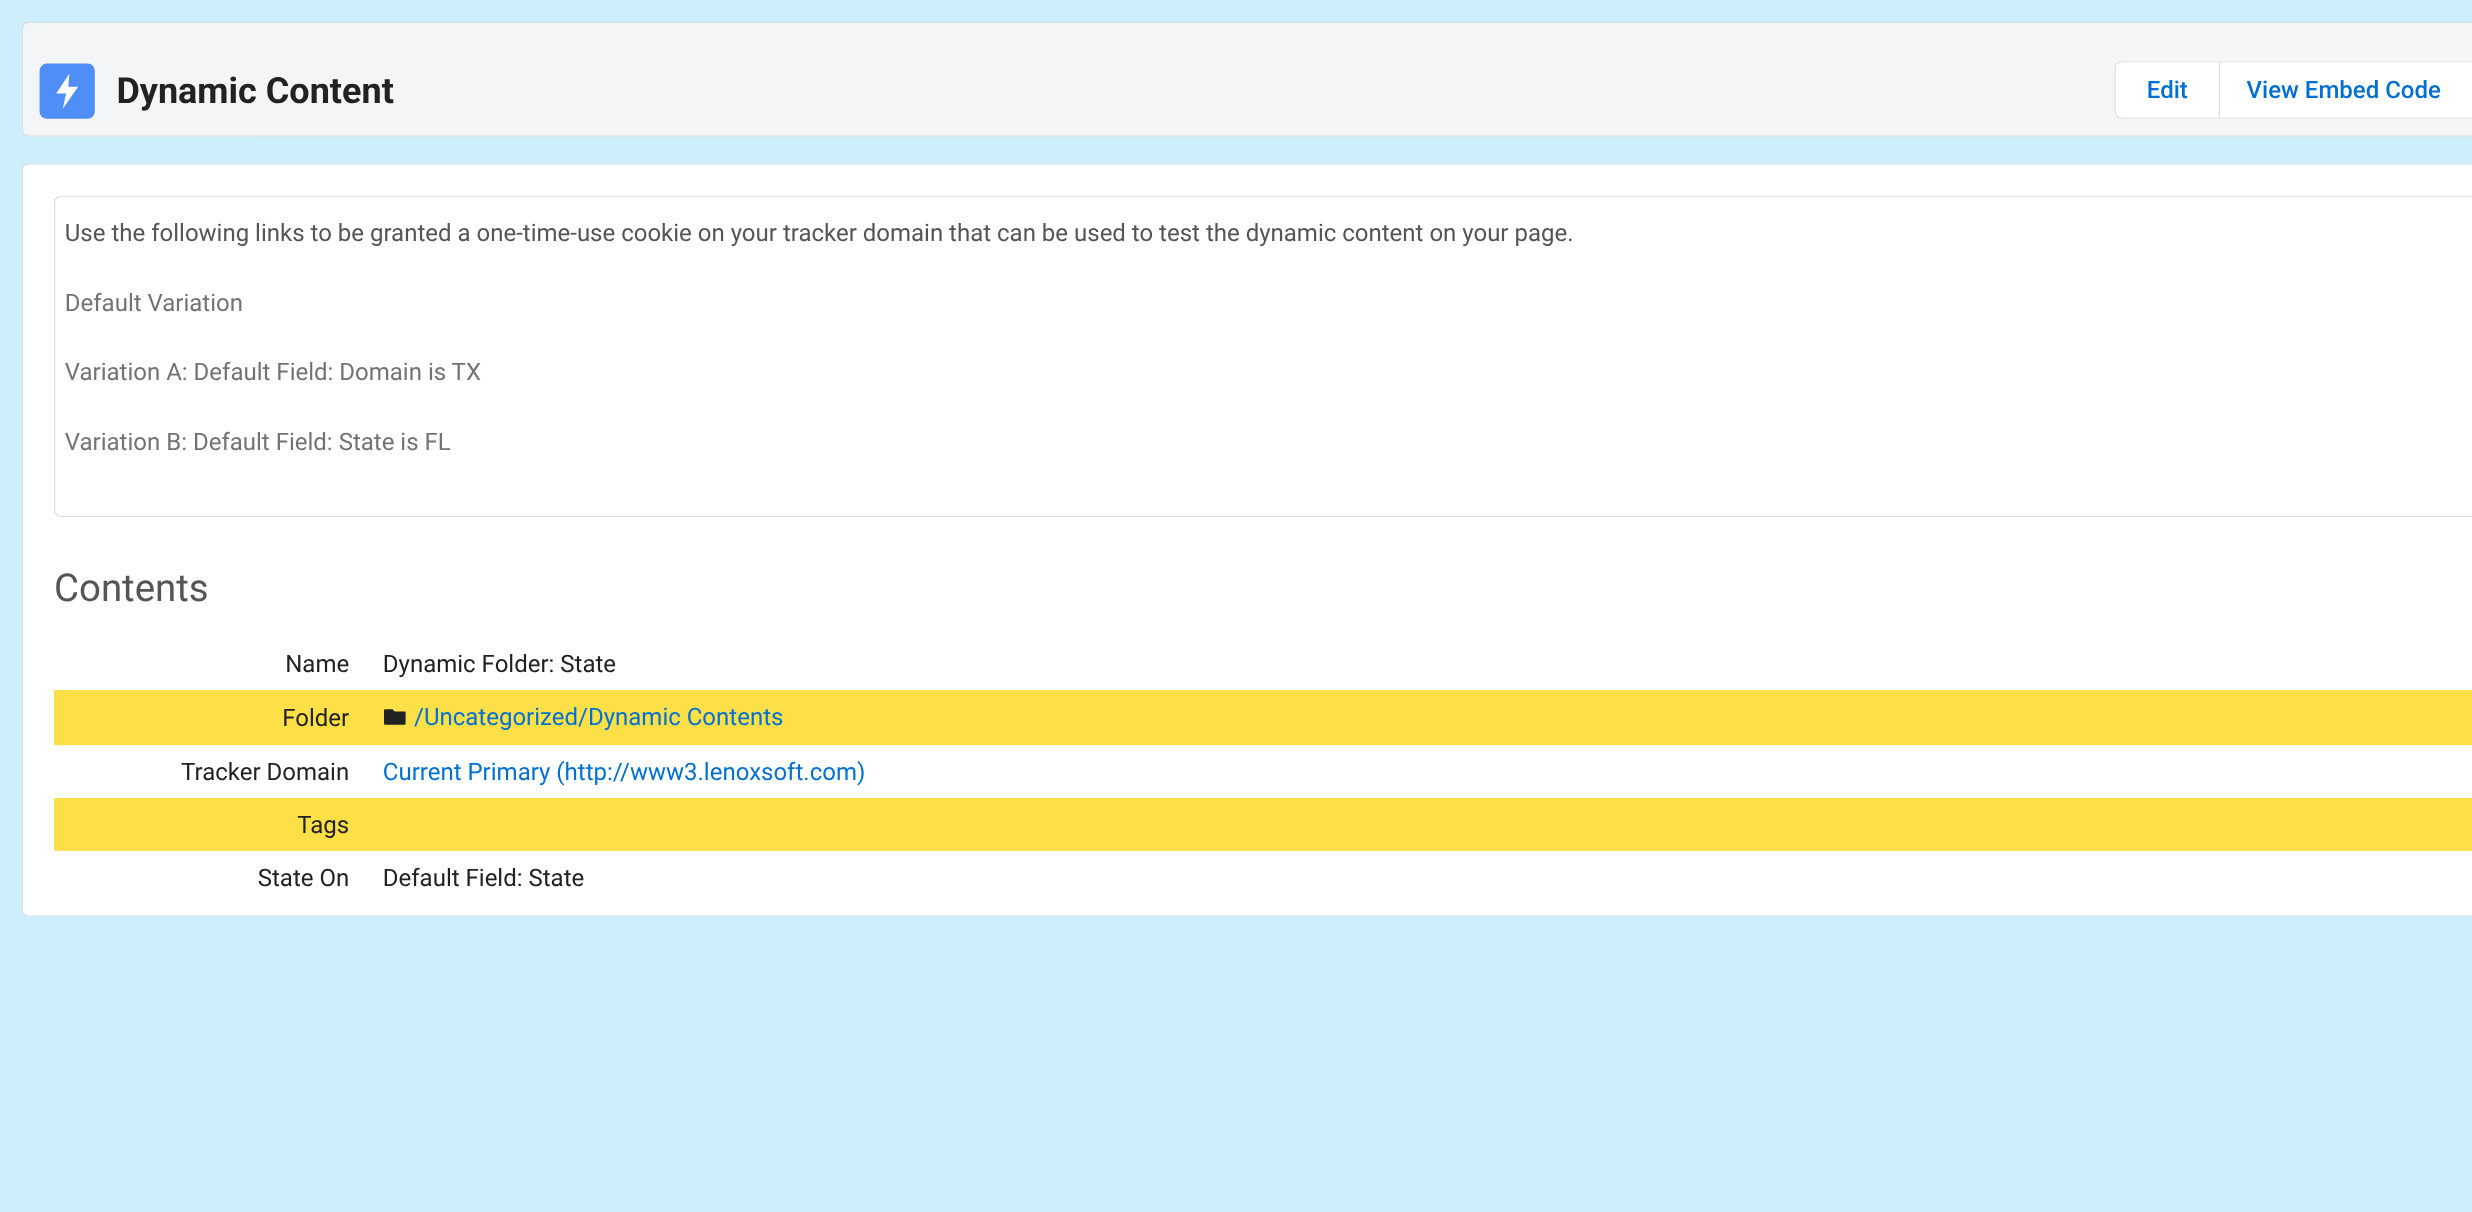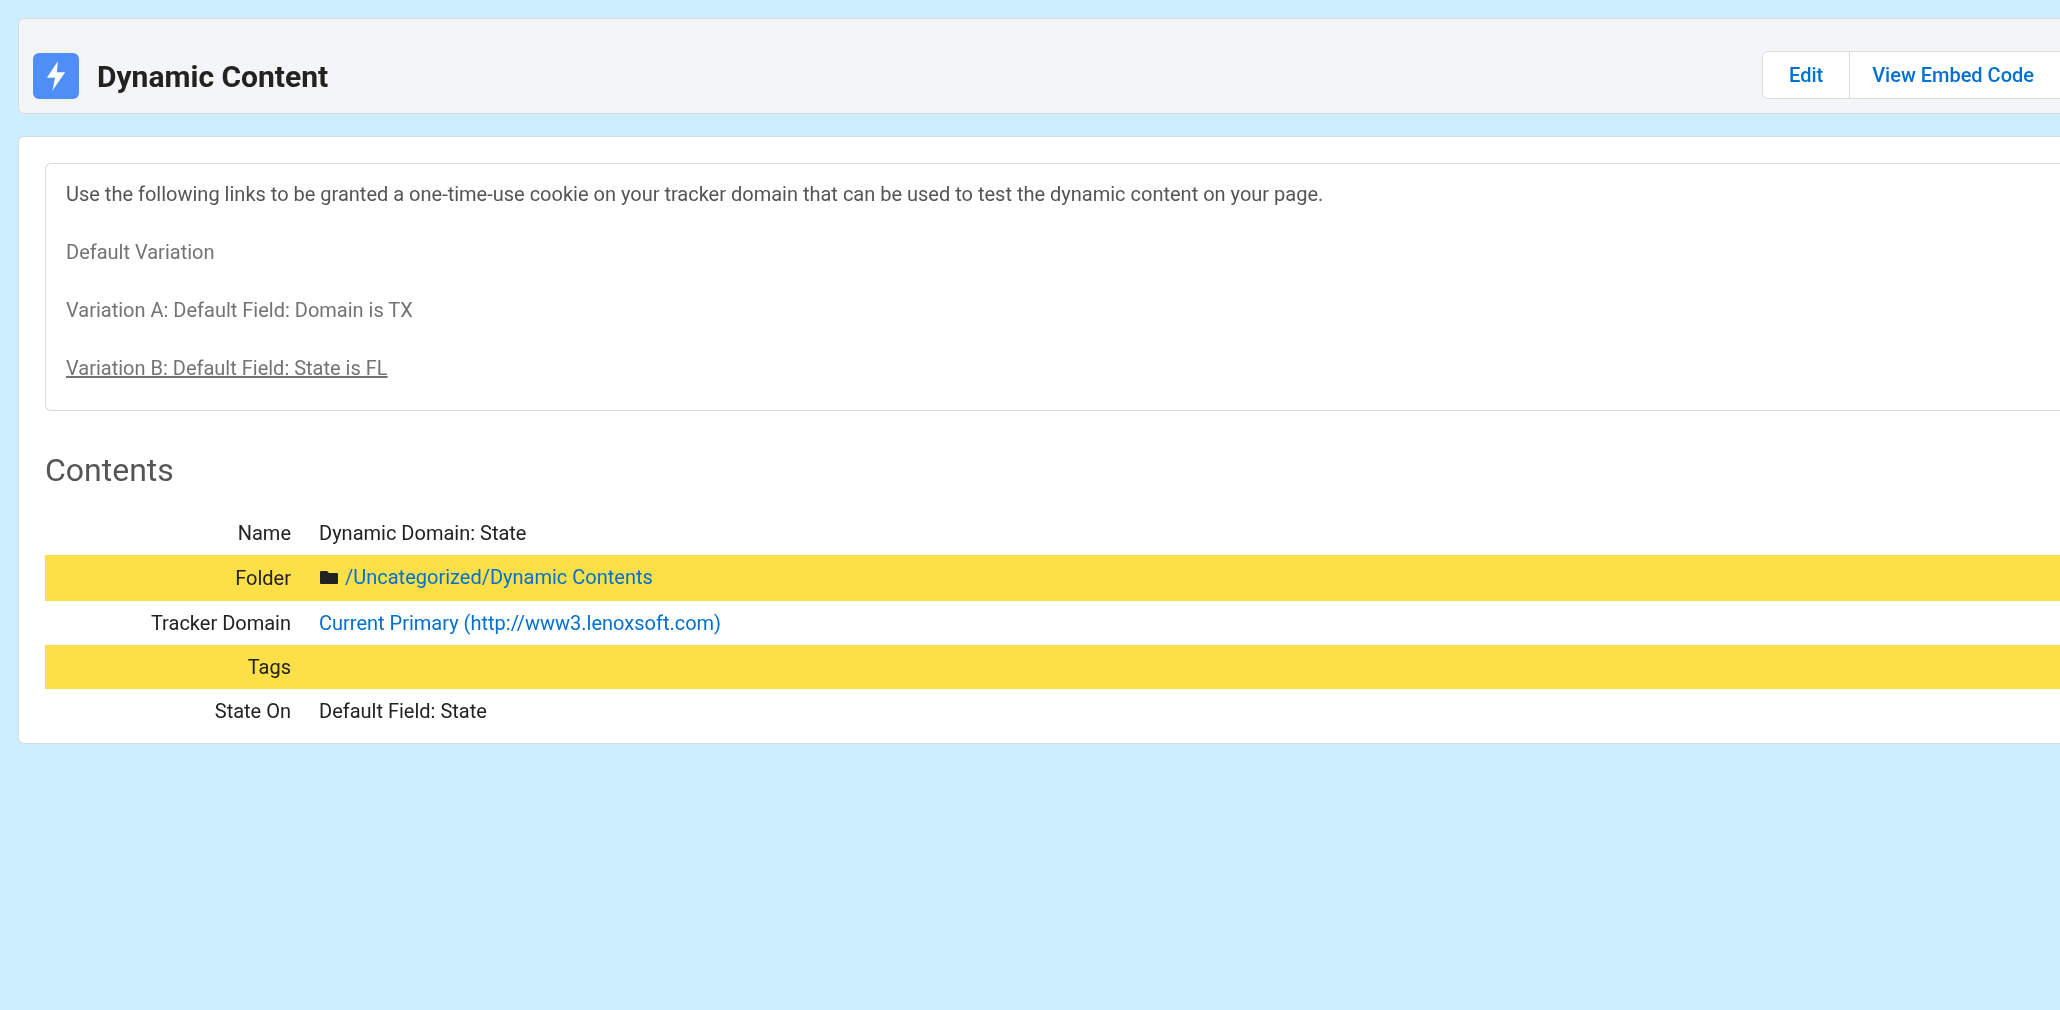--- a/index.html
+++ b/index.html
@@ -73,35 +73,35 @@
     background: #fff;
     border: 1px solid #d9dbdd;
     border-right: none;
     border-radius: 6px 0 0 6px;
     padding: 26px 0 10px 26px;
   }
   .info-box {
     border: 1px solid #d9dbdd;
     border-right: none;
     border-radius: 6px 0 0 6px;
-    padding: 18px 22px 26px 20px;
+    padding: 18px 22px 26px 8px;
   }
   .info-text {
     color: #555;
     font-size: 20px;
     margin-bottom: 34px;
   }
   .variation-link {
     display: block;
     color: #737373;
     text-decoration: none;
     font-size: 20px;
     margin-bottom: 34px;
   }
-  .variation-link:last-child { margin-bottom: 4px; text-decoration: underline; }
+  .variation-link:last-child { margin-bottom: 24px; }
   .section-heading {
     font-size: 32px;
     font-weight: 400;
     color: #555;
     margin: 40px 0 22px 0;
   }
   .detail-table {
     width: 100%;
     border-collapse: collapse;
   }
@@ -156,21 +156,21 @@
       <a href="#" class="variation-link">Variation A: Default Field: Domain is TX</a>
       <a href="#" class="variation-link">Variation B: Default Field: State is FL</a>
     </div>
 
     <h2 class="section-heading">Contents</h2>
 
     <table class="detail-table">
       <tbody>
           <tr class="detail-row">
         <td class="detail-label">Name</td>
-        <td class="detail-value">Dynamic Domain: State</td>
+        <td class="detail-value">Dynamic Folder: State</td>
       </tr>
       <tr class="detail-row alt">
         <td class="detail-label">Folder</td>
         <td class="detail-value">
           <span class="folder-icon">
             <svg width="20" height="16" viewBox="0 0 20 16">
               <path d="M2 2 h6 l2 2 h8 a1 1 0 0 1 1 1 v9 a1 1 0 0 1 -1 1 H2 a1 1 0 0 1 -1 -1 V3 a1 1 0 0 1 1 -1 Z" fill="#222"></path>
             </svg>
           </span><a href="#" class="link">/Uncategorized/Dynamic Contents</a>
         </td>

